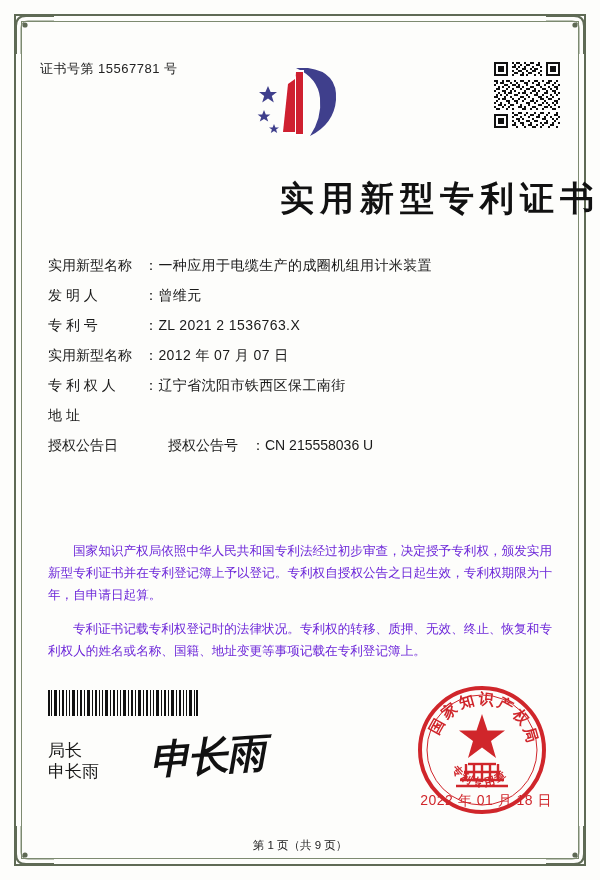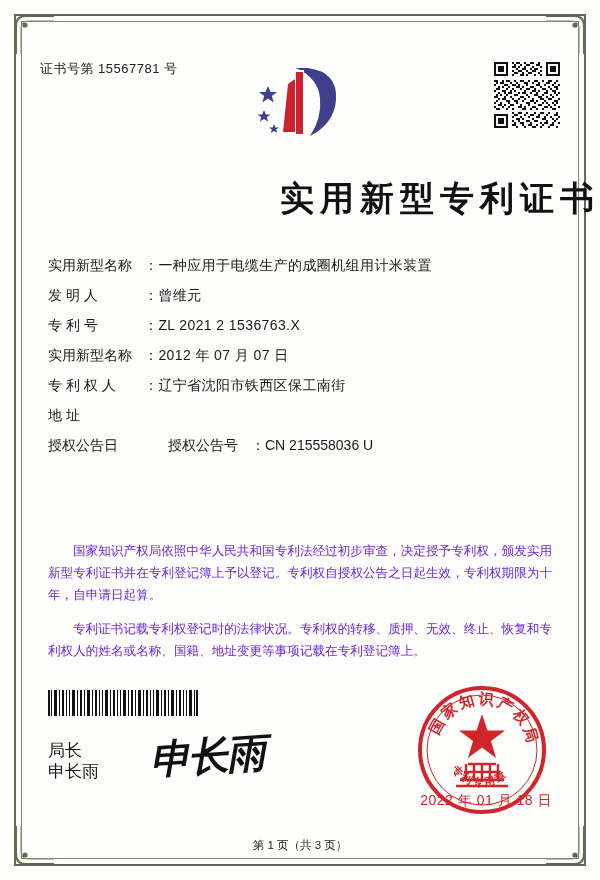--- a/index.html
+++ b/index.html
@@ -605,15 +605,15 @@
       <text font-family="'Liberation Serif', serif" font-size="15" font-weight="bold" fill="#d0262b" letter-spacing="3">
         <textPath href="#sealTop" startOffset="10%">国家知识产权局</textPath>
       </text>
       <text font-family="'Liberation Serif', serif" font-size="11" font-weight="bold" fill="#d0262b" letter-spacing="2">
         <textPath href="#sealBottom" startOffset="18%">专利专用章</textPath>
       </text>
     </svg>
   </div>
   <div class="seal-date">2022 年 01 月 18 日</div>
 
-  <div class="footer">第 1 页（共 3 页）</div>
+  <div class="footer">第 1 页（共 9 页）</div>
 
 </div>
 
 </body></html>

